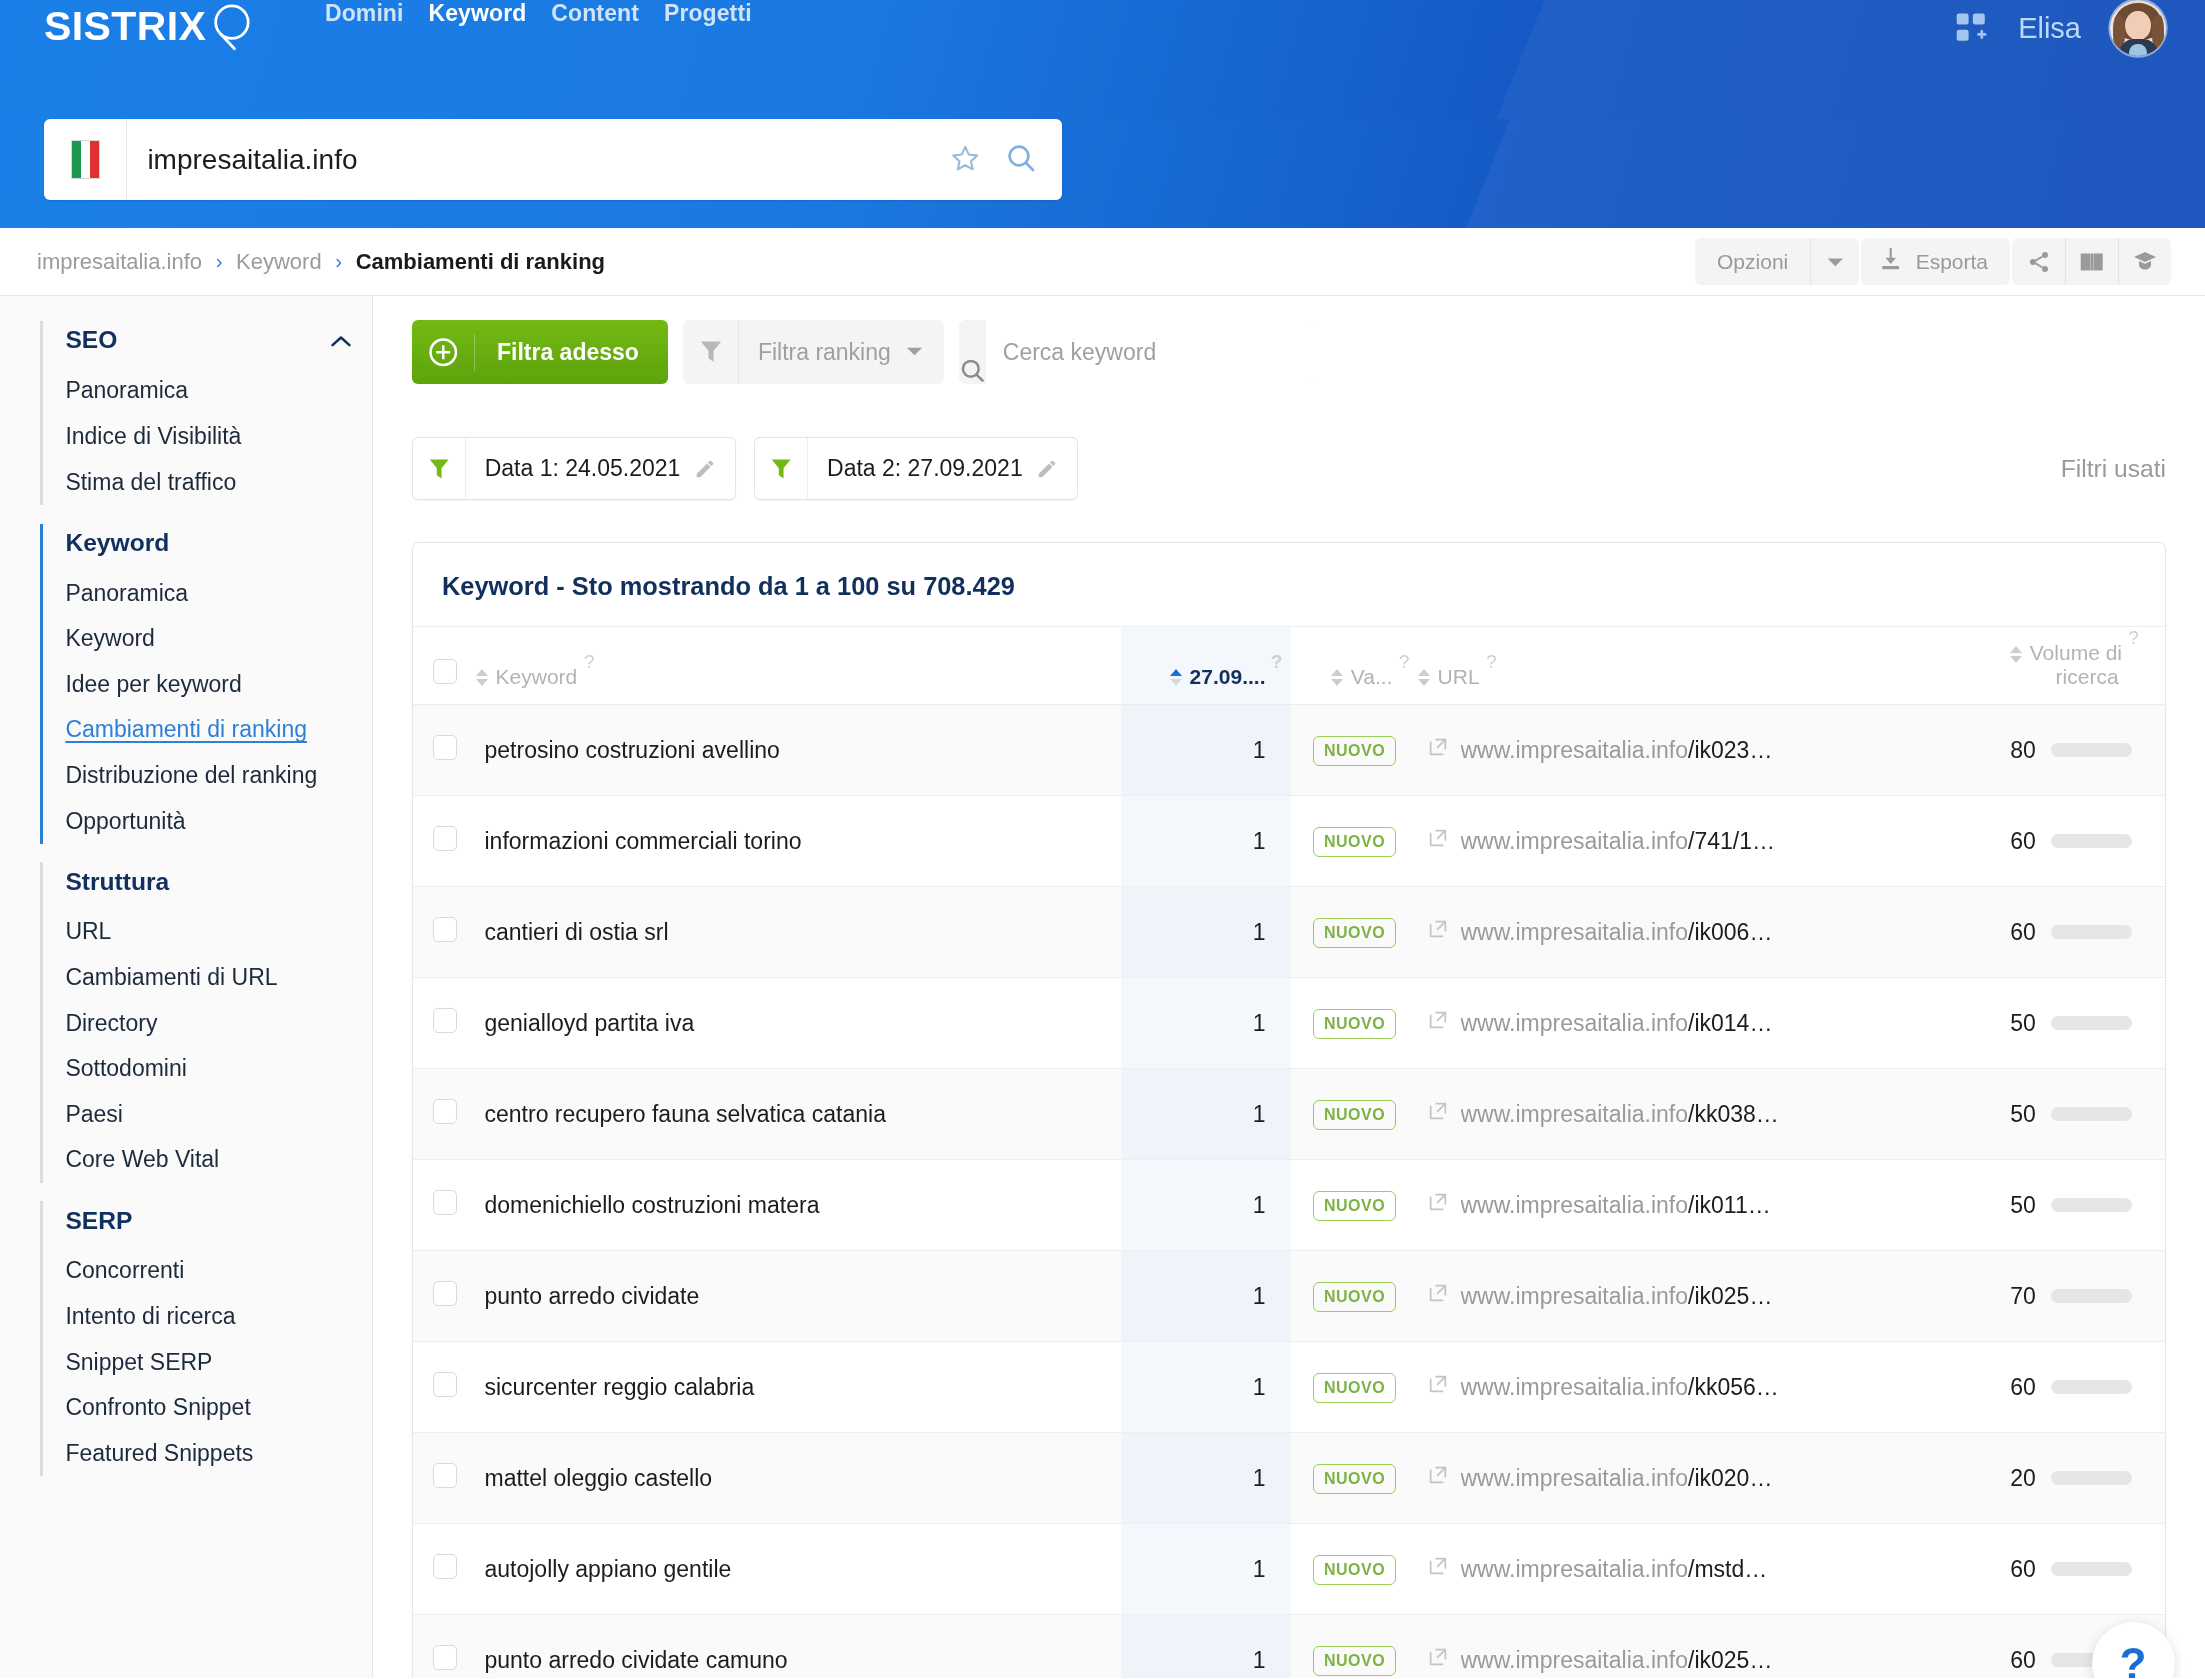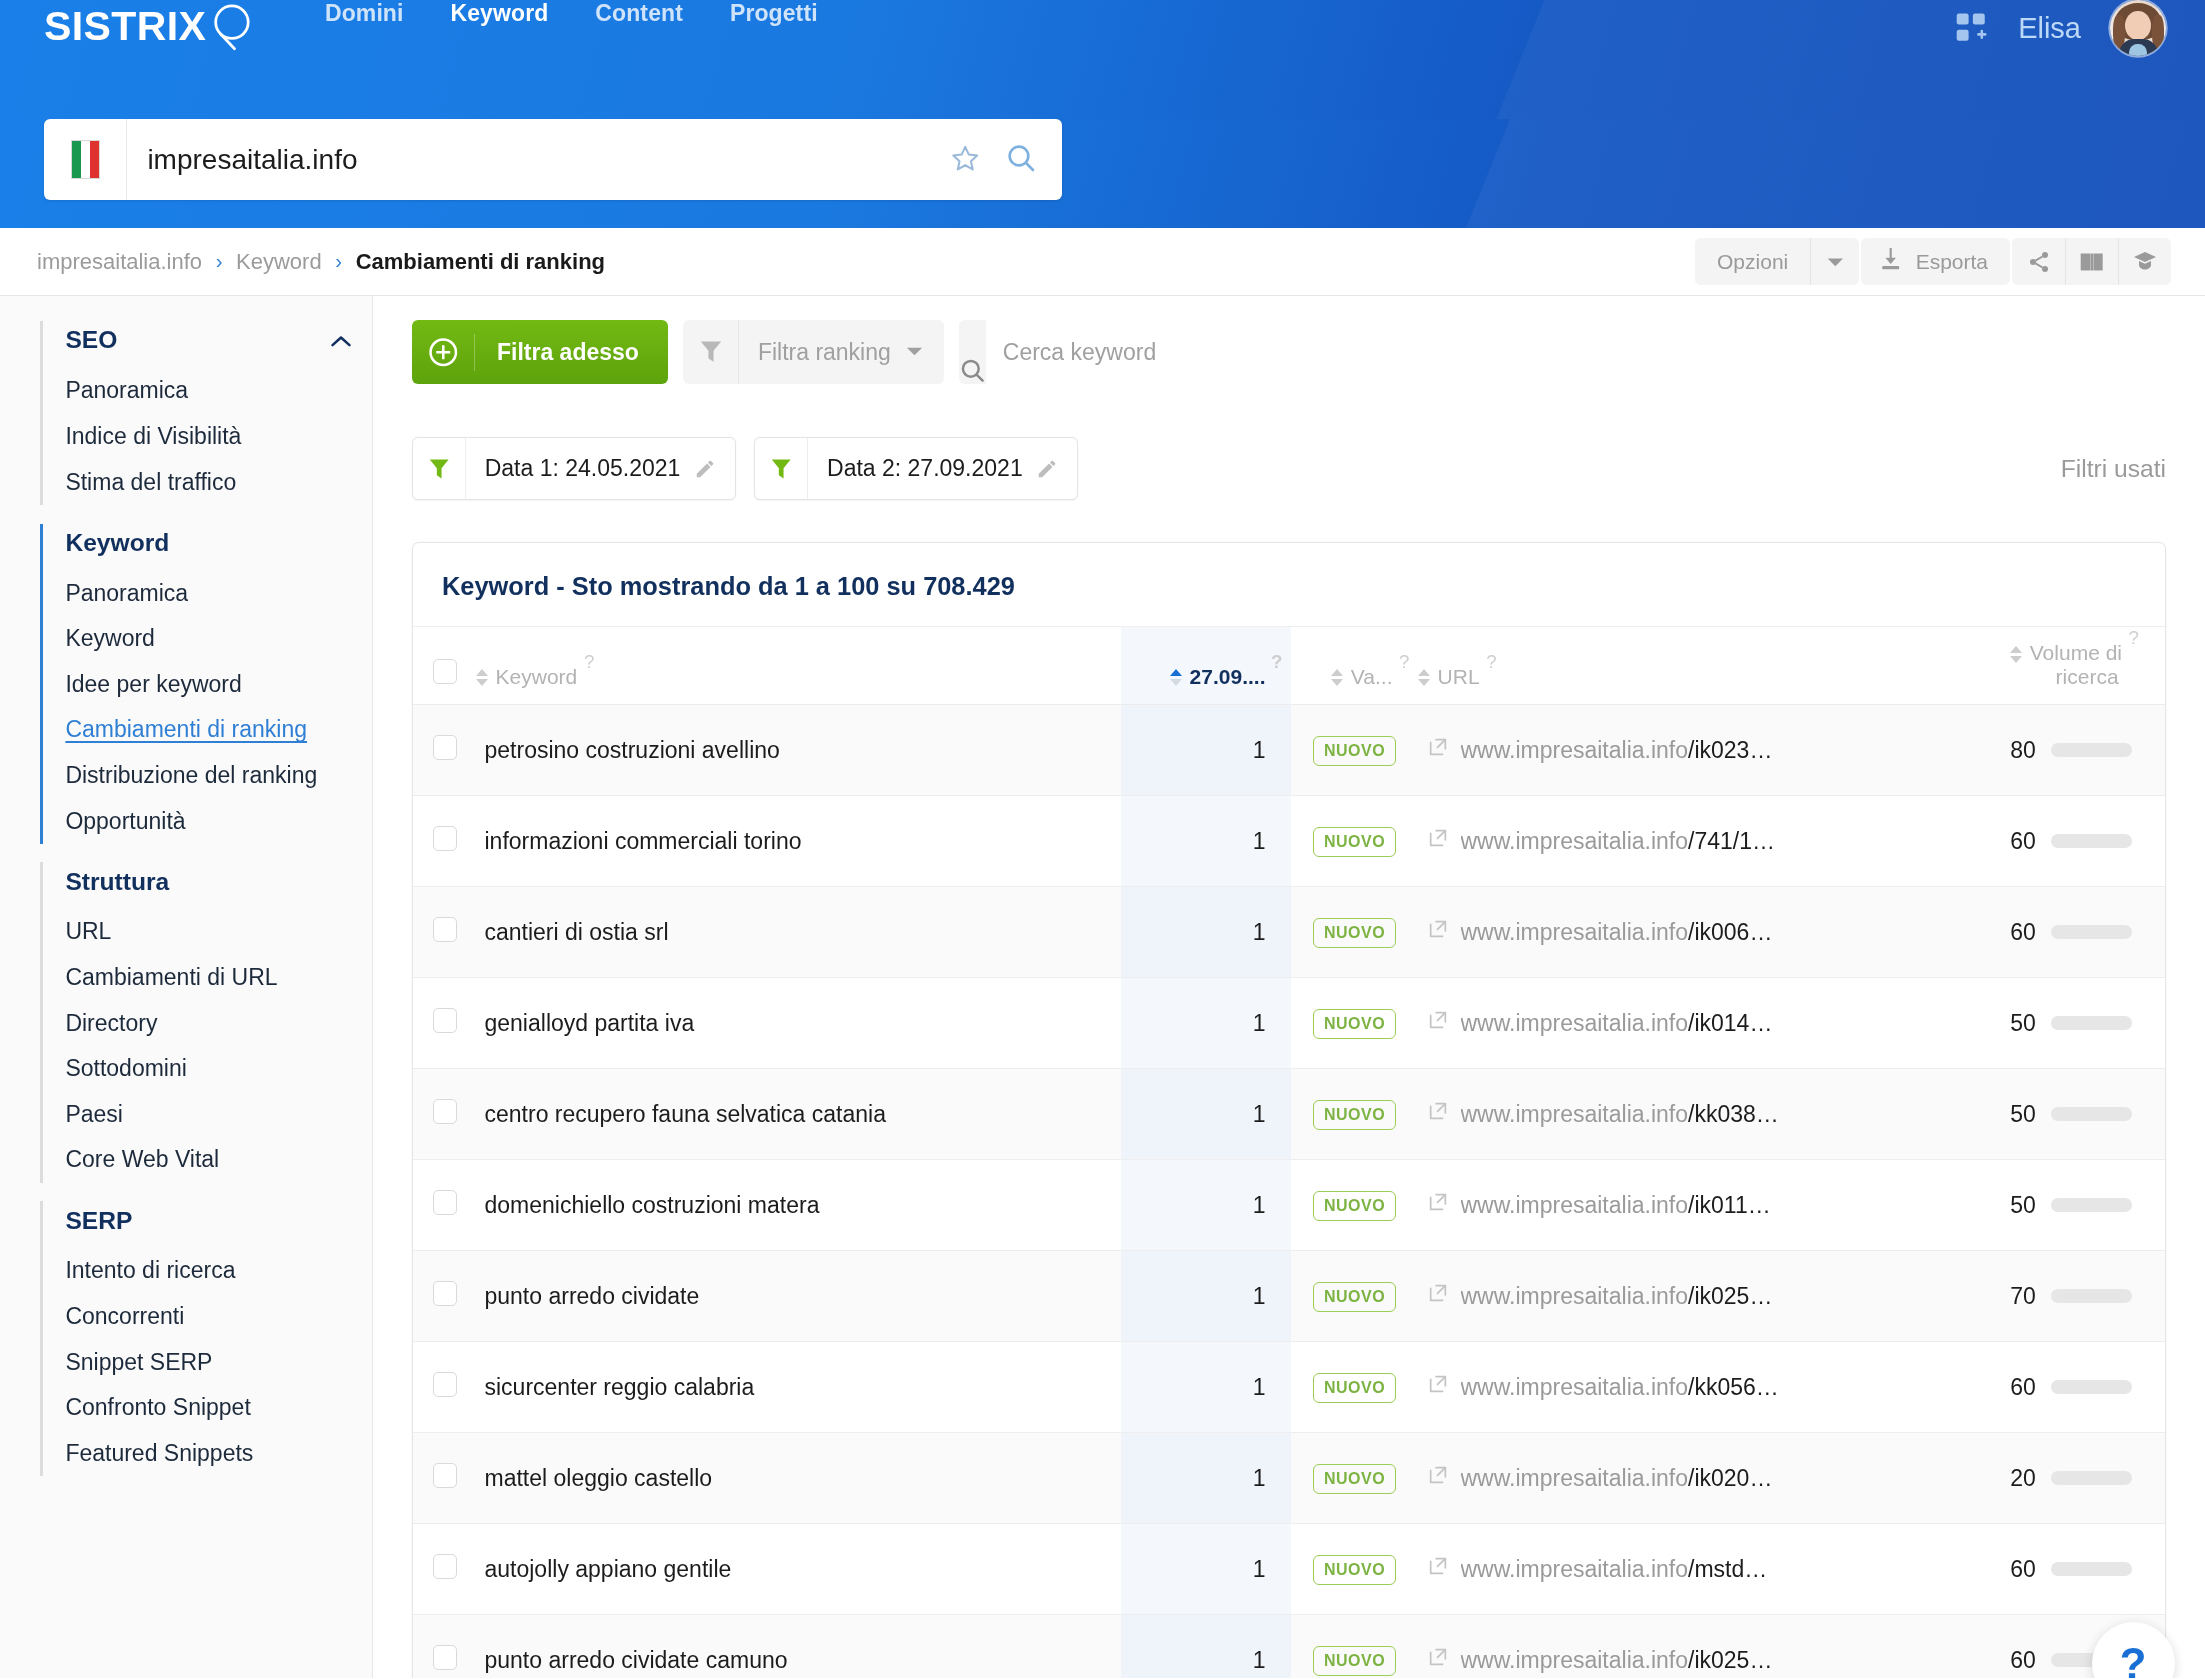--- a/index.html
+++ b/index.html
@@ -30,21 +30,21 @@
     pointer-events: none;
   }
   .brand { display: flex; align-items: center; gap: 1.7px; position: relative; z-index: 2; }
   .brand-word {
     color: #fff; font-size: 41px; font-weight: 700;
     letter-spacing: 0.4px; line-height: 1;
   }
   .brand-lens { width: 53px; height: 53px; position: relative; }
   .brand-lens svg { display: block; }
 
-  .mainmenu { display: flex; gap: 47px; margin-left: 64px; position: relative; z-index: 2; }
+  .mainmenu { display: flex; gap: 25px; margin-left: 64px; position: relative; z-index: 2; }
   .mainmenu a {
     color: #cfe4fb; font-size: 23px; font-weight: 700;
     text-decoration: none; letter-spacing: 0.1px;
   }
   .mainmenu a.active, .mainmenu a:hover { color: #ffffff; }
 
   .topright { margin-left: auto; display: flex; align-items: center; gap: 29px; position: relative; z-index: 2; }
   .apps-icon { width: 34px; height: 34px; opacity: .85; }
   .username { color: #bcd8f7; font-size: 29px; font-weight: 400; }
   .avatar {
@@ -439,22 +439,22 @@
       <a class="nav-item">Directory</a>
       <a class="nav-item">Sottodomini</a>
       <a class="nav-item">Paesi</a>
       <a class="nav-item">Core Web Vital</a>
     </div>
 
     <div class="nav-group">
       <div class="group-head">
         <span>SERP</span>
       </div>
+      <a class="nav-item">Concorrenti</a>
       <a class="nav-item">Intento di ricerca</a>
-      <a class="nav-item">Concorrenti</a>
       <a class="nav-item">Snippet SERP</a>
       <a class="nav-item">Confronto Snippet</a>
       <a class="nav-item">Featured Snippets</a>
     </div>
   </aside>
 
   <main class="content">
 
     <div class="filterrow">
       <button class="btn-filter">

